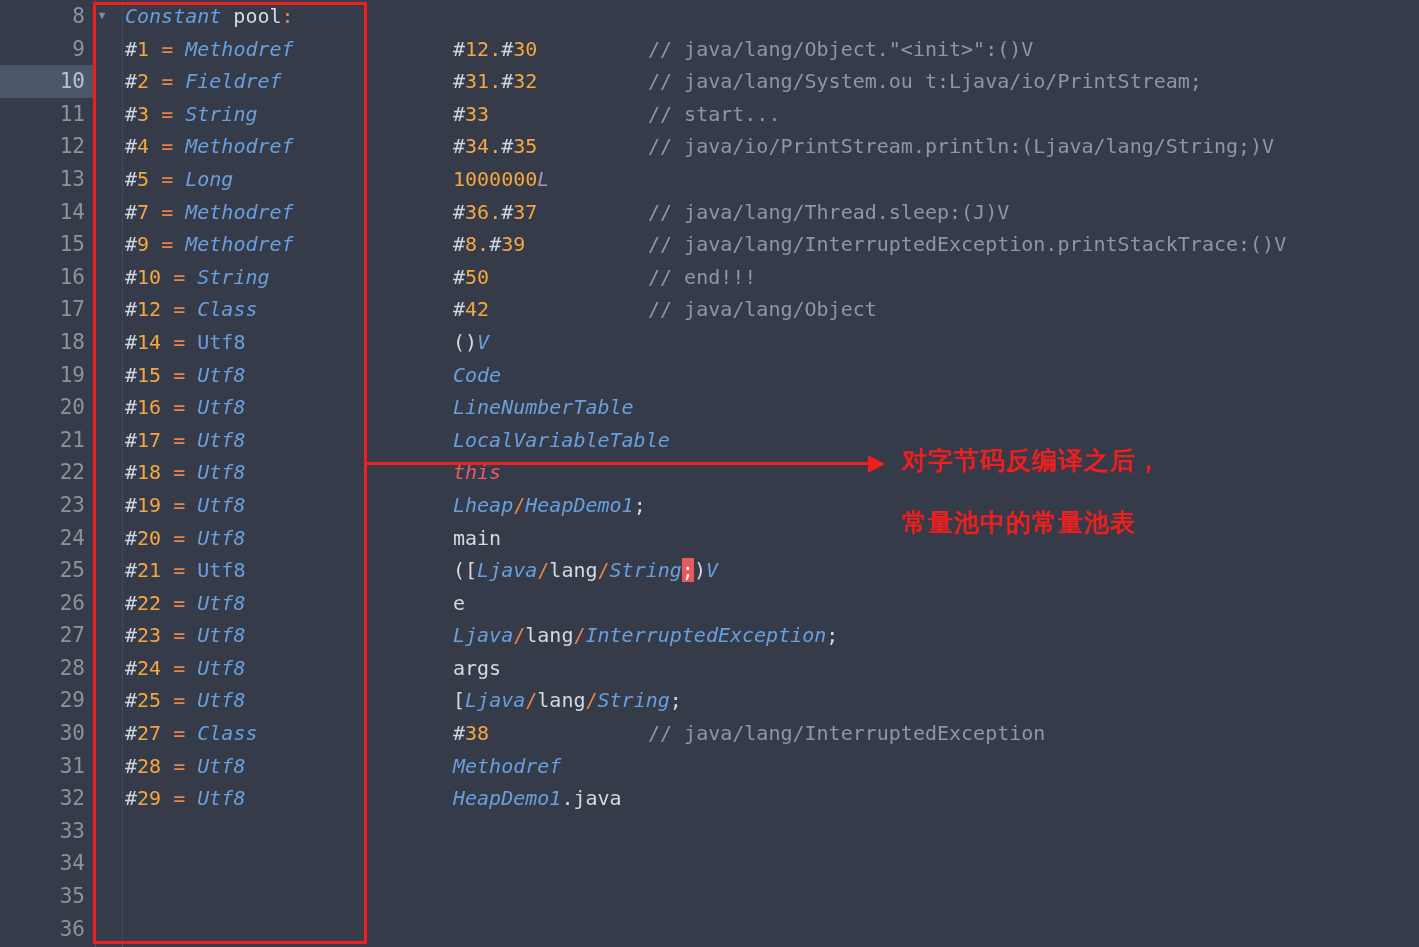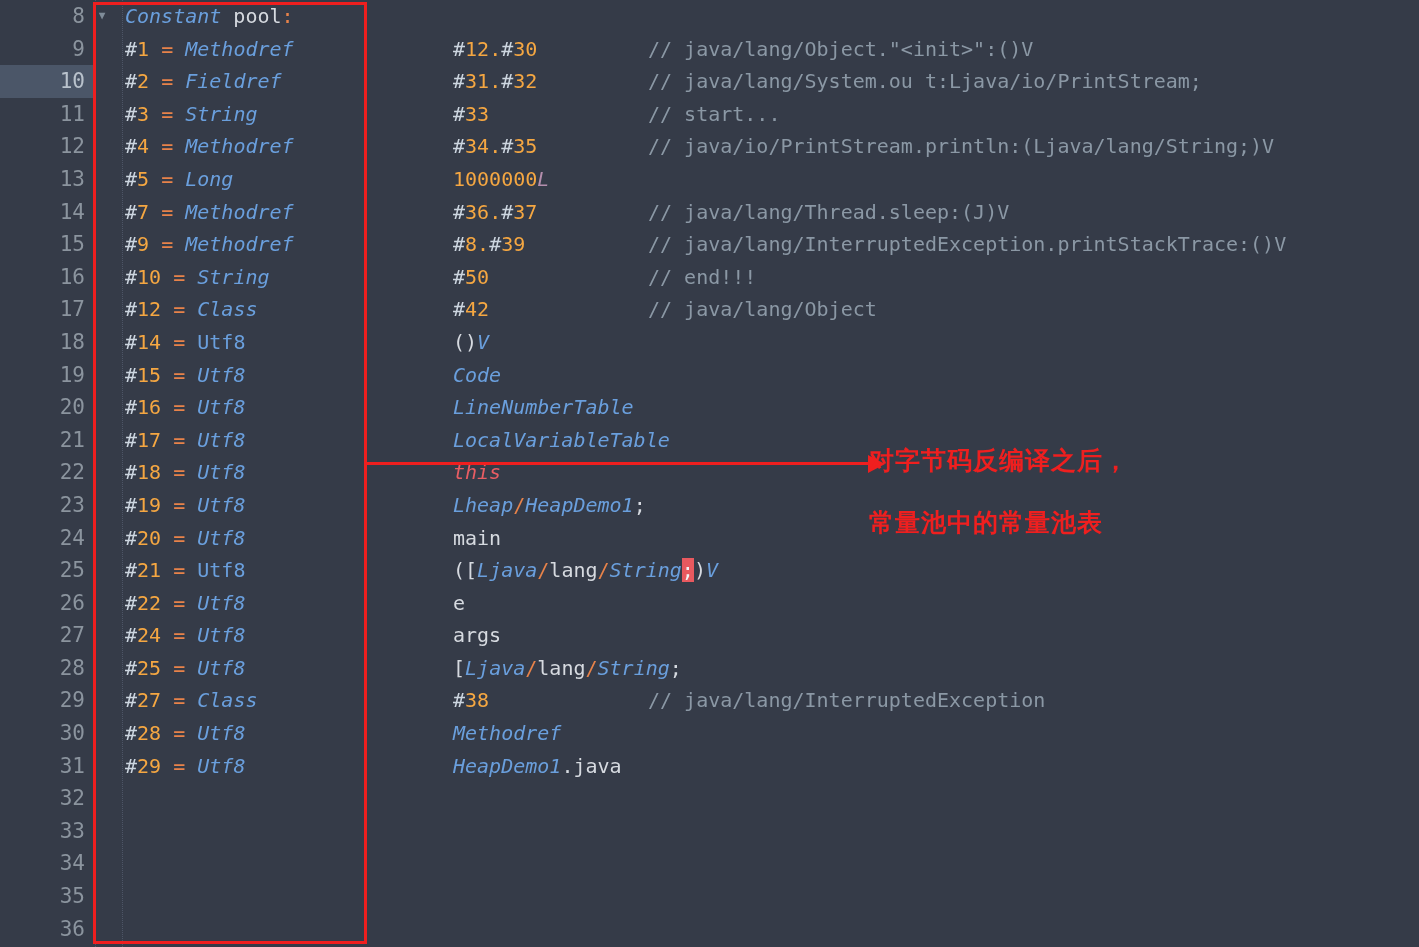--- a/index.html
+++ b/index.html
@@ -143,21 +143,21 @@
     top: 455px;
     width: 0; height: 0;
     border-top: 9px solid transparent;
     border-bottom: 9px solid transparent;
     border-left: 17px solid #ef1f1f;
     z-index: 6;
   }
 
   .annotation {
     position: absolute;
-    left: 869px;
+    left: 902px;
     top: 430px;
     z-index: 7;
     color: #ef1f1f;
     font-family: "DejaVu Sans", "Liberation Sans", sans-serif;
     font-size: 25px;
     font-weight: 600;
     line-height: 62px;
     letter-spacing: 1px;
     white-space: nowrap;
   }
@@ -216,20 +216,21 @@
       <div class="code-row"><span class="cell-pool"><span class="hash">#</span><span class="num">12</span> <span class="punct">=</span> <span class="kw">Class</span></span><span class="cell-val"><span class="hash">#</span><span class="num">42</span></span><span class="cell-comment comment">// java/lang/Object</span></div>
       <div class="code-row"><span class="cell-pool"><span class="hash">#</span><span class="num">14</span> <span class="punct">=</span> <span class="kw-plain">Utf8</span></span><span class="cell-val"><span class="plain">()</span><span class="vtype">V</span></span></div>
       <div class="code-row"><span class="cell-pool"><span class="hash">#</span><span class="num">15</span> <span class="punct">=</span> <span class="kw">Utf8</span></span><span class="cell-val"><span class="kw">Code</span></span></div>
       <div class="code-row"><span class="cell-pool"><span class="hash">#</span><span class="num">16</span> <span class="punct">=</span> <span class="kw">Utf8</span></span><span class="cell-val"><span class="kw">LineNumberTable</span></span></div>
       <div class="code-row"><span class="cell-pool"><span class="hash">#</span><span class="num">17</span> <span class="punct">=</span> <span class="kw">Utf8</span></span><span class="cell-val"><span class="kw">LocalVariableTable</span></span></div>
       <div class="code-row"><span class="cell-pool"><span class="hash">#</span><span class="num">18</span> <span class="punct">=</span> <span class="kw">Utf8</span></span><span class="cell-val"><span class="this-kw">this</span></span></div>
       <div class="code-row"><span class="cell-pool"><span class="hash">#</span><span class="num">19</span> <span class="punct">=</span> <span class="kw">Utf8</span></span><span class="cell-val"><span class="kw">Lheap</span><span class="punct">/</span><span class="kw">HeapDemo1</span><span class="plain">;</span></span></div>
       <div class="code-row"><span class="cell-pool"><span class="hash">#</span><span class="num">20</span> <span class="punct">=</span> <span class="kw">Utf8</span></span><span class="cell-val"><span class="plain">main</span></span></div>
       <div class="code-row"><span class="cell-pool"><span class="hash">#</span><span class="num">21</span> <span class="punct">=</span> <span class="kw-plain">Utf8</span></span><span class="cell-val"><span class="plain">([</span><span class="kw">Ljava</span><span class="punct">/</span><span class="plain">lang</span><span class="punct">/</span><span class="kw">String</span><span class="hl-match">;</span><span class="plain">)</span><span class="vtype">V</span></span></div>
       <div class="code-row"><span class="cell-pool"><span class="hash">#</span><span class="num">22</span> <span class="punct">=</span> <span class="kw">Utf8</span></span><span class="cell-val"><span class="plain">e</span></span></div>
+      <div class="code-row"><span class="cell-pool"><span class="hash">#</span><span class="num">23</span> <span class="punct">=</span> <span class="kw">Utf8</span></span><span class="cell-val"><span class="kw">Ljava</span><span class="punct">/</span><span class="plain">lang</span><span class="punct">/</span><span class="kw">InterruptedException</span><span class="plain">;</span></span></div>
       <div class="code-row"><span class="cell-pool"><span class="hash">#</span><span class="num">24</span> <span class="punct">=</span> <span class="kw">Utf8</span></span><span class="cell-val"><span class="plain">args</span></span></div>
       <div class="code-row"><span class="cell-pool"><span class="hash">#</span><span class="num">25</span> <span class="punct">=</span> <span class="kw">Utf8</span></span><span class="cell-val"><span class="plain">[</span><span class="kw">Ljava</span><span class="punct">/</span><span class="plain">lang</span><span class="punct">/</span><span class="kw">String</span><span class="plain">;</span></span></div>
       <div class="code-row"><span class="cell-pool"><span class="hash">#</span><span class="num">27</span> <span class="punct">=</span> <span class="kw">Class</span></span><span class="cell-val"><span class="hash">#</span><span class="num">38</span></span><span class="cell-comment comment">// java/lang/InterruptedException</span></div>
       <div class="code-row"><span class="cell-pool"><span class="hash">#</span><span class="num">28</span> <span class="punct">=</span> <span class="kw">Utf8</span></span><span class="cell-val"><span class="kw">Methodref</span></span></div>
       <div class="code-row"><span class="cell-pool"><span class="hash">#</span><span class="num">29</span> <span class="punct">=</span> <span class="kw">Utf8</span></span><span class="cell-val"><span class="kw">HeapDemo1</span><span class="plain">.java</span></span></div>
     </div>
 
   <div class="red-box"></div>
   <div class="arrow-line"></div>
   <div class="arrow-head"></div>

